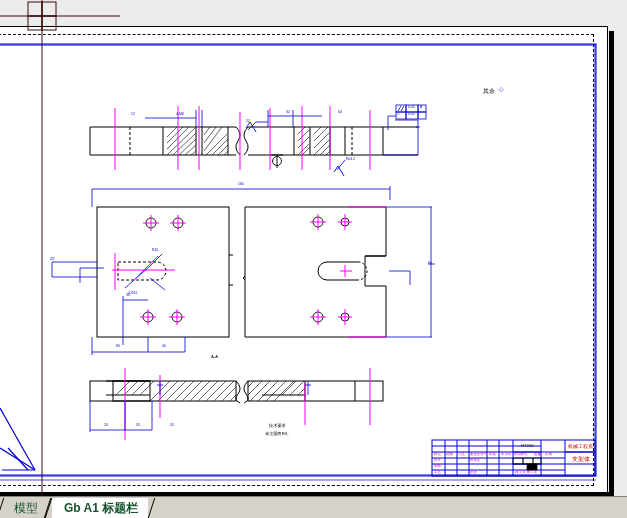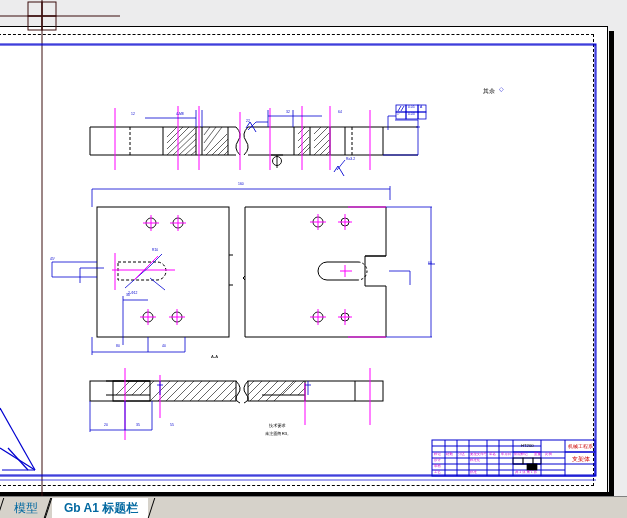--- a/index.html
+++ b/index.html
@@ -54,21 +54,21 @@
     background: #d6d2ca;
     display: flex; align-items: flex-end;
   }
   .tabbar .rule {
     position: absolute; left: 0; top: 0; width: 627px; height: 1px; background: #808080;
   }
   .tab {
     position: relative;
     height: 20px; line-height: 20px;
     padding: 0 6px 0 10px;
-    font-size: 12px; color: #0369a1;
+    font-size: 12px; color: #14532d;
     background: #d6d2ca;
     white-space: nowrap;
   }
   .tab.active {
     background: #ffffff;
     font-weight: bold;
     padding: 0 10px 0 12px;
   }
   .tab .skew-l, .tab .skew-r {
     position: absolute; top: 0; width: 9px; height: 20px;

